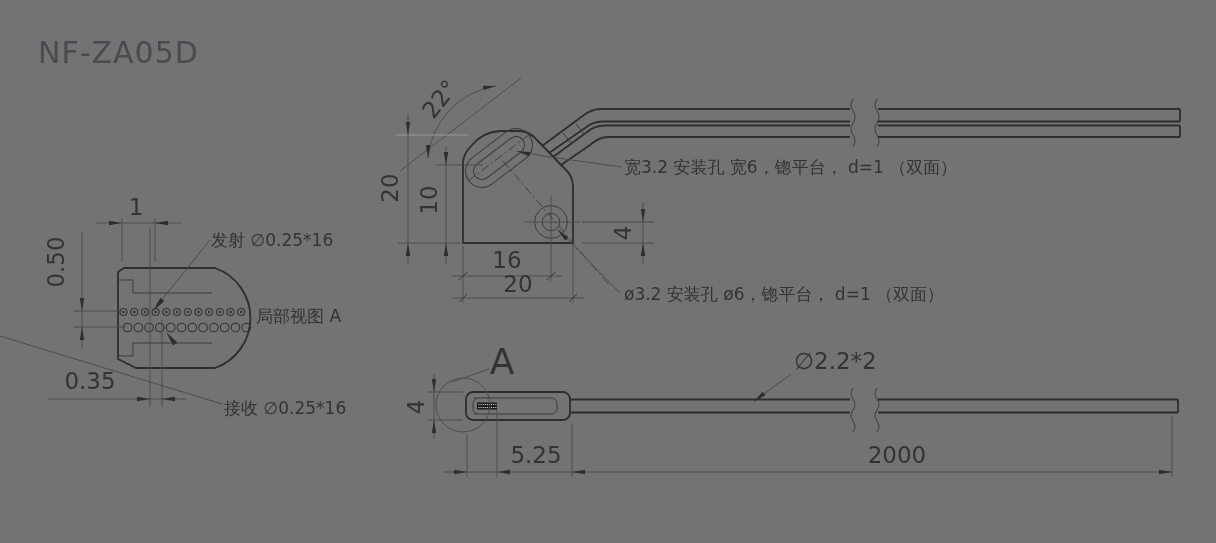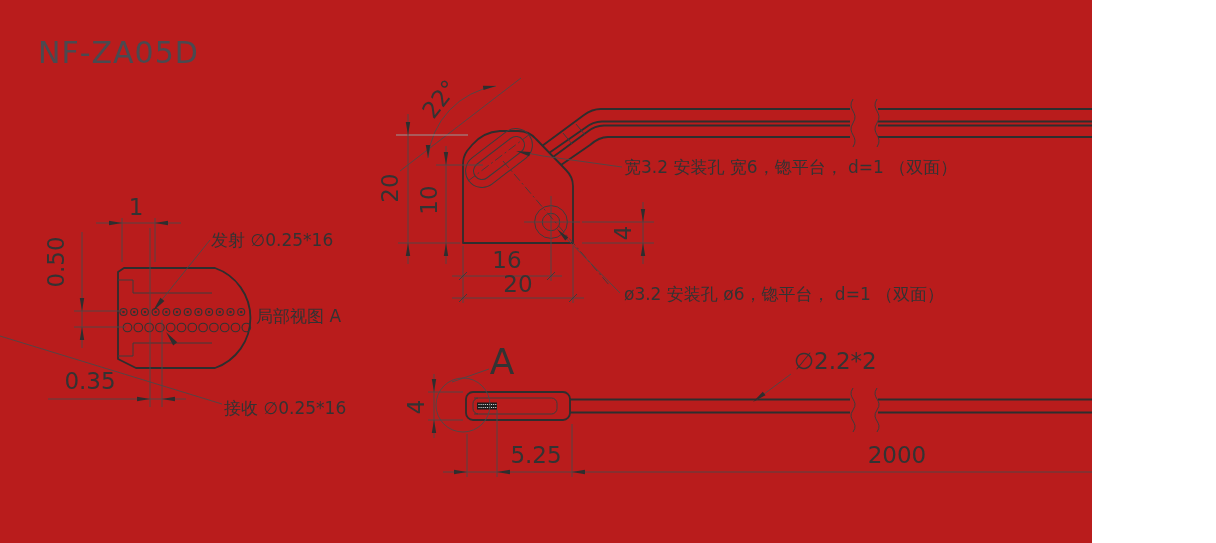--- a/index.html
+++ b/index.html
@@ -1,16 +1,16 @@
 <!DOCTYPE html>
 <html><head>
 <meta charset="utf-8">
 <style>
   html,body{margin:0;padding:0;background:#ffffff;}
-  .stage{position:relative;width:1092px;height:543px;background:#b91c1c;overflow:hidden;
+  .stage{position:relative;width:1216px;height:543px;background:#737373;overflow:hidden;
          font-family:"DejaVu Sans","Liberation Sans",sans-serif;}
   svg{display:block}
   text{fill:#3a3a3e;}
   .title{font-size:30px;fill:#4a4a50;letter-spacing:1px;}
   .dim{font-size:23px;fill:#333;}
   .note{font-size:17px;fill:#333;}
   .big{font-size:36px;fill:#333;}
   .outline{stroke:#2e2e2e;stroke-width:1.8;fill:none;stroke-linejoin:round;}
   .thin{stroke:#3c3c3c;stroke-width:1;fill:none;}
   .xthin{stroke:#4a4a4a;stroke-width:0.9;fill:none;}

